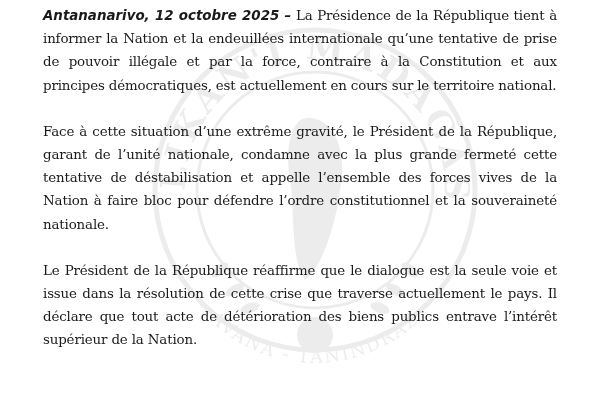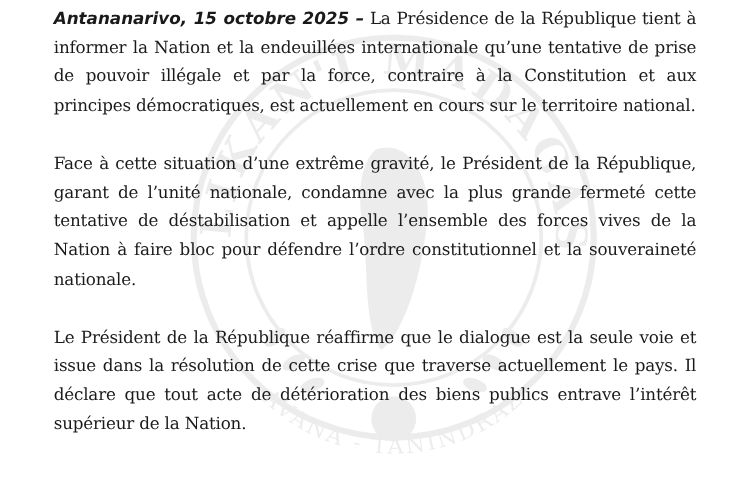--- a/index.html
+++ b/index.html
@@ -74,19 +74,19 @@
       <ellipse cx="85" cy="300" rx="10" ry="5" transform="rotate(-30 85 300)"></ellipse>
       <ellipse cx="100" cy="318" rx="10" ry="5" transform="rotate(-20 100 318)"></ellipse>
       <ellipse cx="260" cy="280" rx="10" ry="5" transform="rotate(40 260 280)"></ellipse>
       <ellipse cx="245" cy="300" rx="10" ry="5" transform="rotate(30 245 300)"></ellipse>
       <ellipse cx="230" cy="318" rx="10" ry="5" transform="rotate(20 230 318)"></ellipse>
     </g>
     <circle cx="165" cy="345" r="18" fill="#000"></circle>
   </svg>
 
   <div class="content">
-    <p><span class="lead">Antananarivo, 15 octobre 2025 –</span> <span>La Présidence de la République tient à informer la Nation et la endeuillées internationale qu’une tentative de prise de pouvoir illégale et par la force, contraire à la Constitution et aux principes démocratiques, est actuellement en cours sur le territoire national.</span></p>
+    <p><span class="lead">Antananarivo, 12 octobre 2025 –</span> <span>La Présidence de la République tient à informer la Nation et la endeuillées internationale qu’une tentative de prise de pouvoir illégale et par la force, contraire à la Constitution et aux principes démocratiques, est actuellement en cours sur le territoire national.</span></p>
     <p>Face à cette situation d’une extrême gravité, le Président de la République, garant de l’unité nationale, condamne avec la plus grande fermeté cette tentative de déstabilisation et appelle l’ensemble des forces vives de la Nation à faire bloc pour défendre l’ordre constitutionnel et la souveraineté nationale.</p>
     <p>Le Président de la République réaffirme que le dialogue est la seule voie et issue dans la résolution de cette crise que traverse actuellement le pays. Il déclare que tout acte de détérioration des biens publics entrave l’intérêt supérieur de la Nation.</p>
 
   </div>
 
 </div>
 
 </body></html>

